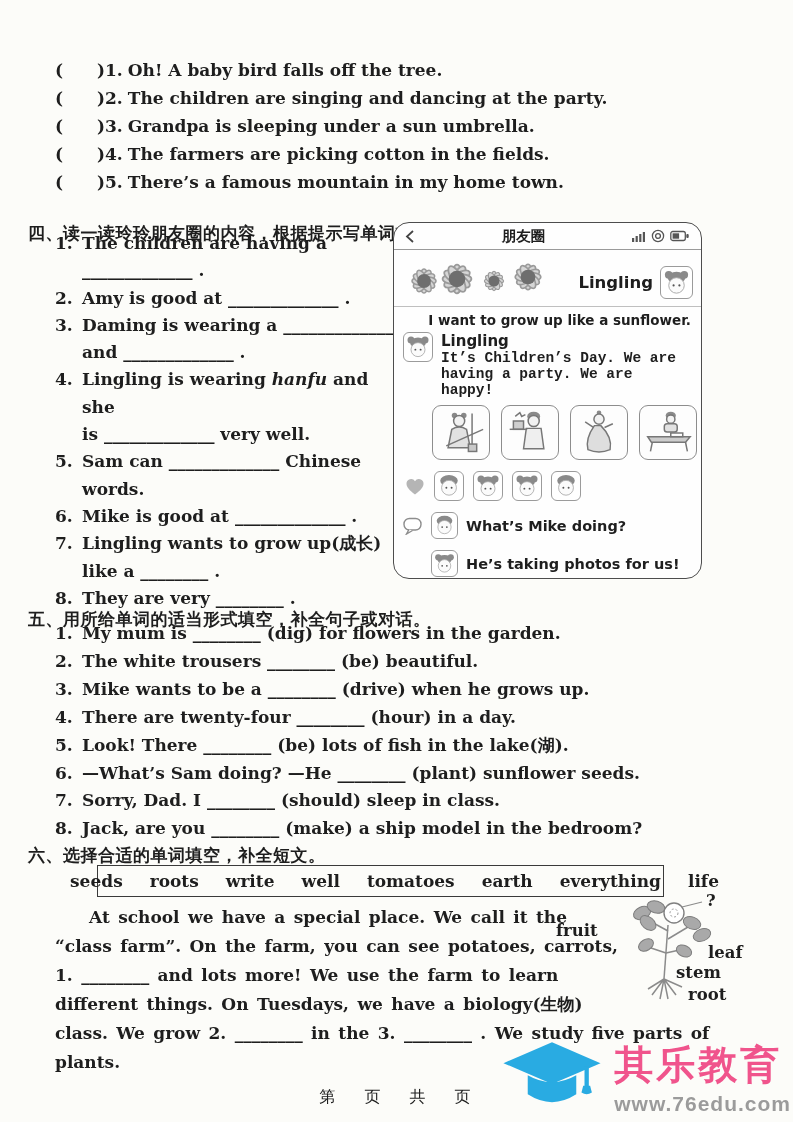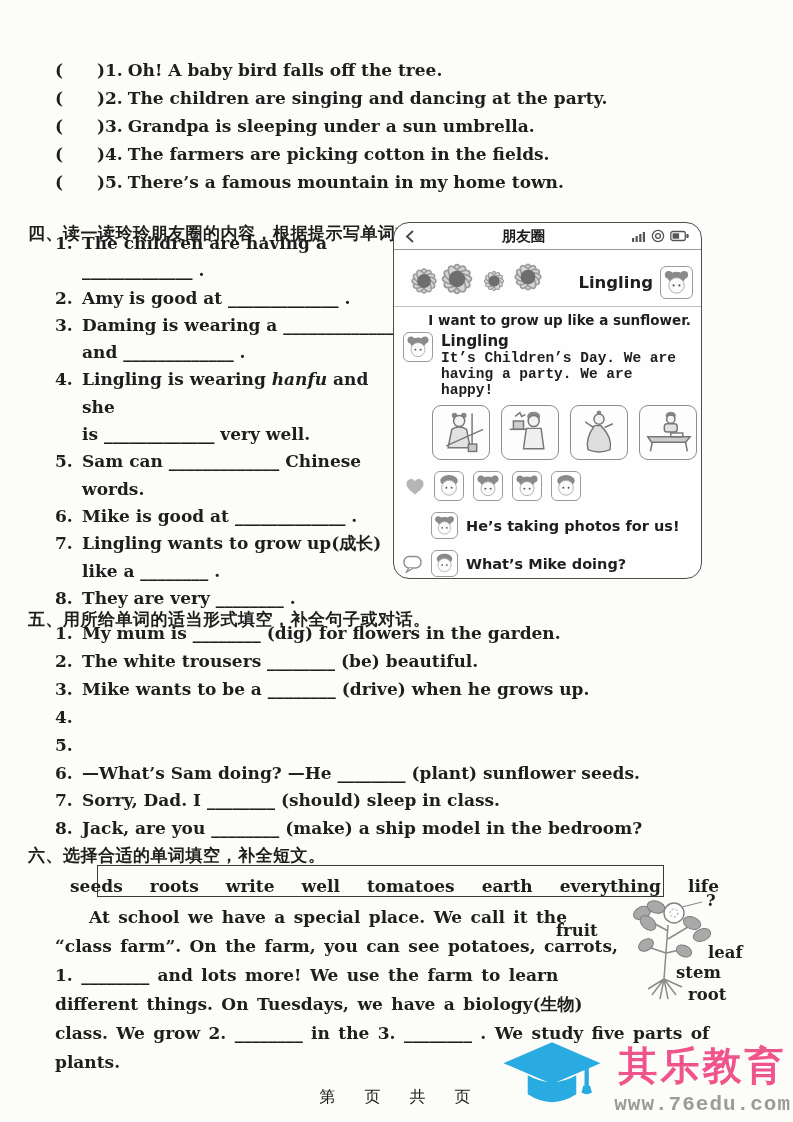--- a/index.html
+++ b/index.html
@@ -62,36 +62,36 @@
   .c-spacer { width:20px; flex:none; }
 
   
   #sec5-title { left:28px; top:608px; }
   #sec5-items { left:55px; top:620px; width:710px; line-height:27.9px; }
 
   
   #sec6-title { left:28px; top:844px; }
   #wordbox {
     left:97px; top:865px; width:567px; height:32px;
-    border:1.4px solid #3a3a3a; display:flex; align-items:flex-end;
+    border:1.4px solid #3a3a3a; display:flex; align-items:center;
     justify-content:center; gap:27px; font-weight:600; font-size:17px;padding-left:28px;
   }
   #passage {
     left:55px; top:903px; width:708px; line-height:29px;
     font-weight:600; font-size:17px; white-space:pre-line;
     text-indent:34px; word-spacing:2.5px;
   }
   #plant { left:556px; top:897px; width:210px; height:116px; font-weight:bold; }
   .plbl { position:absolute; font-size:16.5px; font-weight:bold; }
 
   
   #brand { right:2px; top:1037px; display:flex; align-items:center; }
-  #brand-col { display:flex; flex-direction:column; align-items:center; margin-left:10px; }
+  #brand-col { display:flex; flex-direction:column; align-items:flex-start; margin-left:10px; }
   #brand-name { font-family:"DejaVu Sans",sans-serif; font-weight:bold; font-size:39px; letter-spacing:3px; }
-  #brand-url  { font-family:Liberation Mono, monospace; font-weight:bold; font-size:21px; letter-spacing:1px; align-self:flex-end; }
+  #brand-url  { font-family:Liberation Sans, sans-serif; font-weight:bold; font-size:21px; letter-spacing:1px; align-self:flex-end; }
   #pagefoot { left:9px; right:0; top:1087px; text-align:center;
     font-family:"DejaVu Sans",sans-serif; font-size:16px; letter-spacing:12px; color:#1a1a1a; }
 </style>
 </head>
 <body>
 
 <svg width="0" height="0" style="position:absolute" aria-hidden="true">
   <defs>
     <g id="av-boy">
       <ellipse cx="16" cy="10" rx="10" ry="6.5" fill="#8a8a8a"></ellipse>
@@ -325,58 +325,60 @@
         </svg>
       <svg class="av" width="30" height="30" viewBox="0 0 32 32">
           <use href="#av-girl"></use>
         </svg>
       <svg class="av" width="30" height="30" viewBox="0 0 32 32">
           <use href="#av-boy"></use>
         </svg>
     </div>
 
     <div class="c-row">
+      <svg width="20" height="18" viewBox="0 0 20 18">
+          <use href="#bubble-icon"></use>
+        </svg>
+      <svg class="av" width="27" height="27" viewBox="0 0 32 32">
+          <use href="#av-boy"></use>
+        </svg>
+      <span class="c-text">What’s Mike doing?</span>
+    </div>
+    <div class="c-row">
       <span class="c-spacer"></span>
       <svg class="av" width="27" height="27" viewBox="0 0 32 32">
           <use href="#av-girl"></use>
         </svg>
       <span class="c-text">He’s taking photos for us!</span>
     </div>
-    <div class="c-row">
-      <svg width="20" height="18" viewBox="0 0 20 18">
-          <use href="#bubble-icon"></use>
-        </svg>
-      <svg class="av" width="27" height="27" viewBox="0 0 32 32">
-          <use href="#av-boy"></use>
-        </svg>
-      <span class="c-text">What’s Mike doing?</span>
-    </div>
   </div>
 </div>
 
 <div id="sec5-title" class="abs cn-head">五、用所给单词的适当形式填空，补全句子或对话。</div>
 
 <div id="sec5-items" class="abs">
   <div class="item">
       <span class="n">1.</span>
       <span class="t">My mum is ________ (dig) for flowers in the garden.</span>
     </div>
   <div class="item">
       <span class="n">2.</span>
       <span class="t">The white trousers ________ (be) beautiful.</span>
     </div>
   <div class="item">
       <span class="n">3.</span>
       <span class="t">Mike wants to be a ________ (drive) when he grows up.</span>
     </div>
   <div class="item">
       <span class="n">4.</span>
+      <span class="t">There are twenty-four ________ (hour) in a day.</span>
     </div>
   <div class="item">
       <span class="n">5.</span>
+      <span class="t">Look!  There ________ (be) lots of fish in the lake(湖).</span>
     </div>
   <div class="item">
       <span class="n">6.</span>
       <span class="t">—What’s Sam doing?    —He ________ (plant) sunflower seeds.</span>
     </div>
   <div class="item">
       <span class="n">7.</span>
       <span class="t">Sorry, Dad. I ________ (should) sleep in class.</span>
     </div>
   <div class="item">

